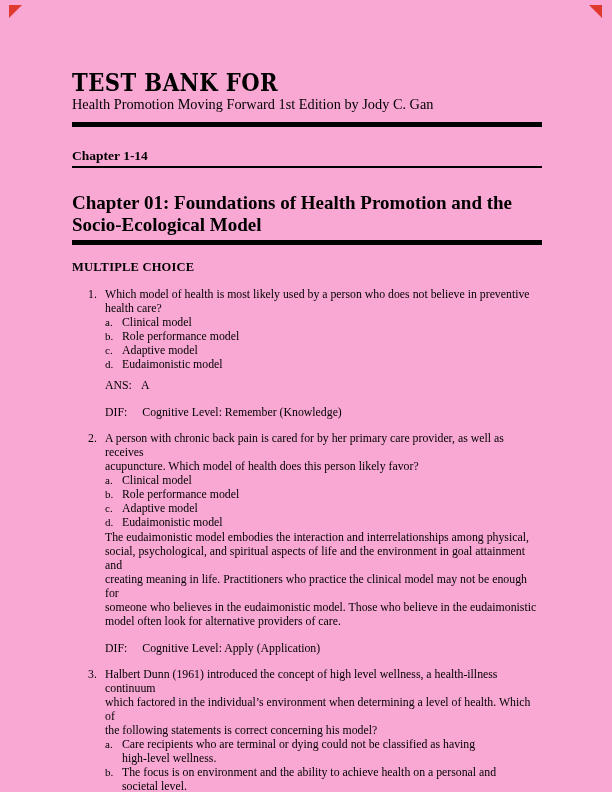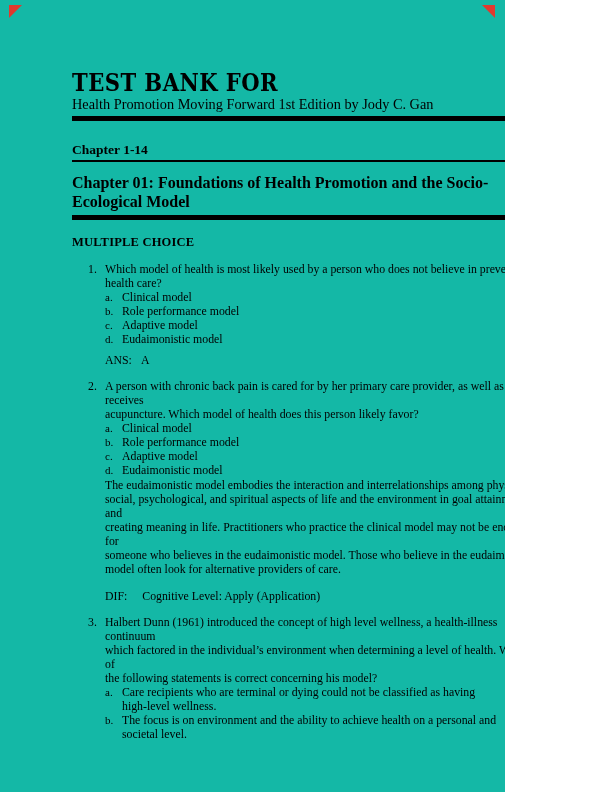--- a/index.html
+++ b/index.html
@@ -1,36 +1,36 @@
 <!DOCTYPE html>
 <html><head>
 <meta charset="utf-8">
 <style>
   html,body { margin:0; padding:0; background:#ffffff; }
   .page {
-    position:relative; width:505px; height:792px; background:#14b8a6;
+    position:relative; width:612px; height:792px; background:#f9a8d4;
     font-family:"Liberation Serif", serif; color:#000; overflow:hidden;
   }
   .corner { position:absolute; top:5px; }
   .corner.left  { left:9px; }
   .corner.right { right:10px; }
   .content { position:absolute; left:72px; top:70px; width:470px; }
 
   .brand {
     font-family:"DejaVu Serif", serif; font-weight:bold; font-size:24px;
     line-height:1.05; margin:0; letter-spacing:0.5px;
     display:inline-block; transform:scaleX(0.88); transform-origin:left center;
     white-space:nowrap;
   }
-  .subtitle { font-size:14.3px; line-height:1.15; margin-top:1px; padding-bottom:3px;
+  .subtitle { font-size:14.3px; line-height:1.15; margin-top:1px; padding-bottom:9px;
               border-bottom:5px solid #000; }
   .chapter-range { font-weight:bold; font-size:13.5px; line-height:1.15;
                    padding:21px 0 3px; border-bottom:2px solid #000; }
-  .chapter-title { font-weight:bold; font-size:16px; line-height:1.15;
-                   margin-top:12px; padding-bottom:4px; border-bottom:5px solid #000; }
+  .chapter-title { font-weight:bold; font-size:19px; line-height:1.15;
+                   margin-top:24px; padding-bottom:4px; border-bottom:5px solid #000; }
   .section-heading { font-weight:bold; font-size:12.5px; margin-top:15px; letter-spacing:0.2px; }
 
   .questions { margin-top:12px; font-size:11.8px; line-height:14px; }
   .question { display:flex; margin-top:12px; }
   .question.first { margin-top:0; }
   .q-num { flex:0 0 17px; margin-left:16px; }
   .q-body { flex:1; min-width:0; }
   .pre { white-space:pre-line; }
   .opt { display:flex; }
   .opt-letter { flex:0 0 17px; font-size:11px; }
@@ -80,20 +80,23 @@
             <span class="opt-letter">c.</span>
             <span class="opt-text pre">Adaptive model</span>
           </div>
           <div class="opt">
             <span class="opt-letter">d.</span>
             <span class="opt-text pre">Eudaimonistic model</span>
           </div>
           <div class="ans-line">
             <span>ANS:</span><span class="ans-value">A</span>
           </div>
+          <div class="dif-line">
+            <span>DIF:</span><span class="dif-value">Cognitive Level: Remember (Knowledge)</span>
+          </div>
         </div>
       </div>
 
       <div class="question">
         <span class="q-num">2.</span>
         <div class="q-body">
           <div class="pre">A person with chronic back pain is cared for by her primary care provider, as well as receives
 acupuncture. Which model of health does this person likely favor?</div>
           <div class="opt">
             <span class="opt-letter">a.</span>

